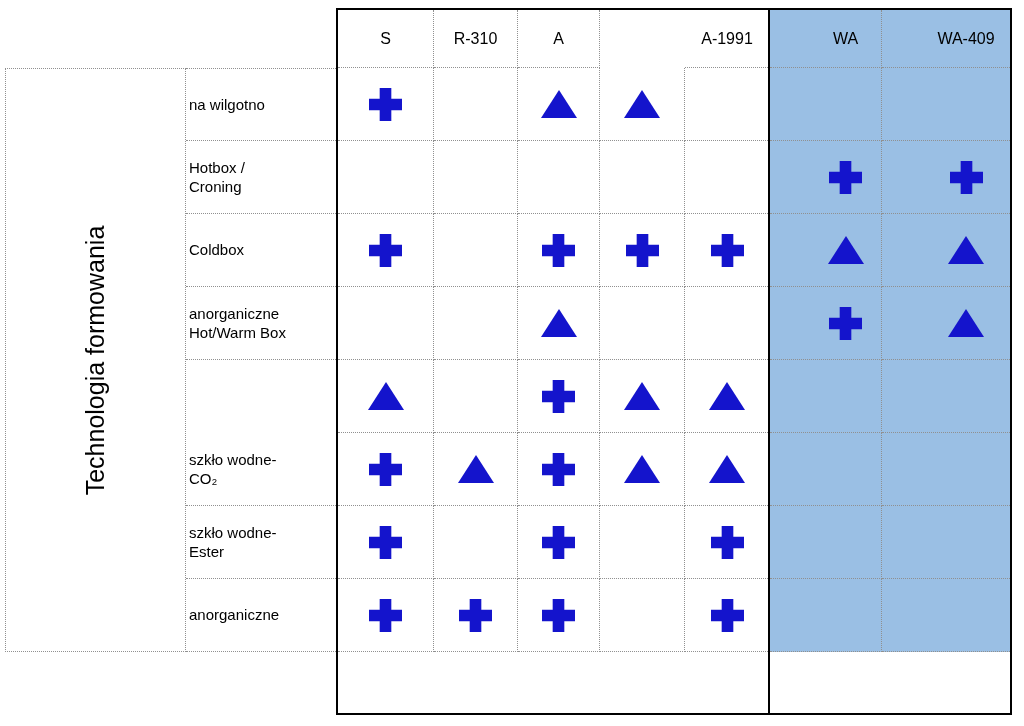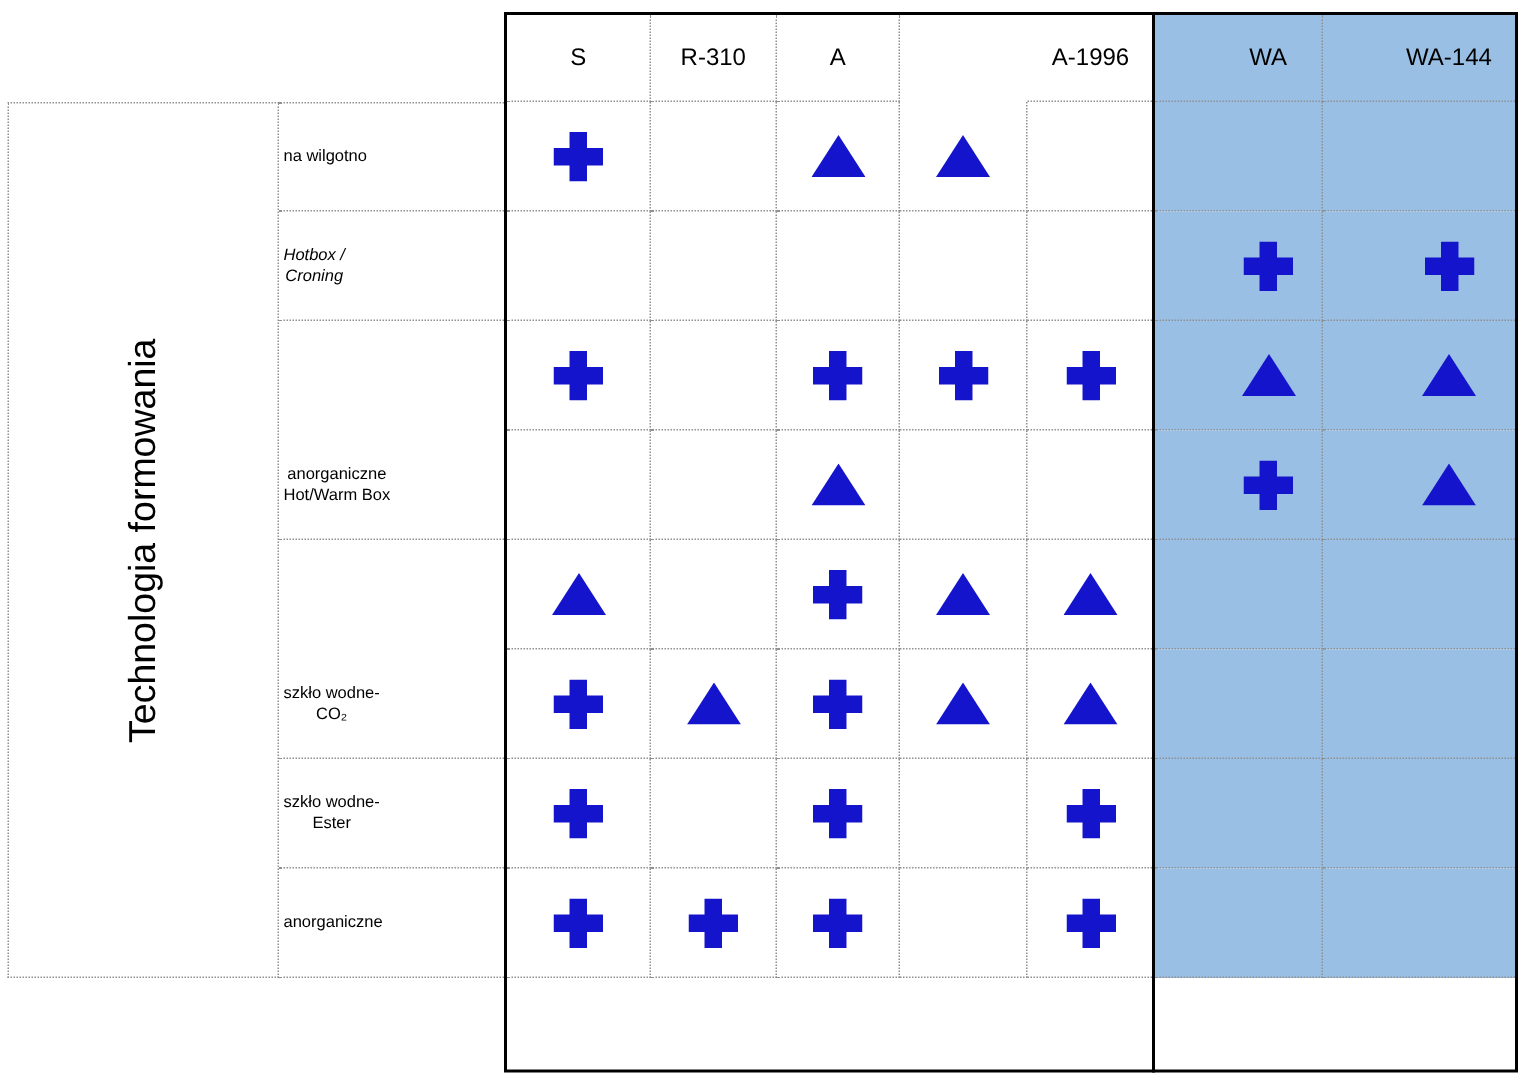--- a/index.html
+++ b/index.html
@@ -15,22 +15,22 @@
     grid-template-rows:58px 73px 73px 73px 73px 73px 73px 73px 73px 61px;
   }
   .c { box-sizing:border-box; display:flex; align-items:center; justify-content:center; }
   .dr { border-right:1px dotted var(--gridline,#909090); }
   .dl { border-left:1px dotted var(--gridline,#909090); }
   .dt { border-top:1px dotted var(--gridline,#909090); }
   .db { border-bottom:1px dotted var(--gridline,#909090); }
   .blue { background:var(--hl-bg,#9ABFE4);padding-left:40px; }
   .hdr { font-size:16px; }
   .rowlabel {
-    justify-content:flex-start; text-align:center;
-    padding:2px 5px 2px 3px; font-size:11px; line-height:1.28;
+    justify-content:flex-start; text-align:left;
+    padding:2px 5px 2px 3px; font-size:15px; line-height:1.28;
   }
   .vbox { grid-column:1; grid-row:2 / span 8; overflow:visible; }
   .vlabel {
     display:inline-block; transform:rotate(-90deg); transform-origin:center;
     white-space:nowrap; font-size:25px;
   }
   .footer-note { font-size:15px; line-height:1.3; text-align:center; }
   .sym { color:var(--sym-color,#1414CC); display:block; }
   .outline { position:absolute; box-sizing:border-box; pointer-events:none; }
   #main-outline { left:336px; top:8px; width:676px; height:707px; border:2px solid var(--table-border,#000); }
@@ -41,59 +41,60 @@
 
 <div class="stage">
   <div id="matrix">
     <div class="c vbox dt dr db dl">
       <span class="vlabel">Technologia formowania</span>
     </div>
 
   <div class="c hdr db dr" style="grid-area: 1 / 3;">S</div>
       <div class="c hdr db dr" style="grid-area: 1 / 4;">R-310</div>
       <div class="c hdr db dr" style="grid-area: 1 / 5;">A</div>
-      <div class="c hdr db dr" style="grid-area: 1 / 7;">A-1996</div>
+      <div class="c hdr db dr" style="grid-area: 1 / 7;">A-1991</div>
       <div class="c hdr db dr blue" style="grid-area: 1 / 8;">WA</div>
-      <div class="c hdr db blue" style="grid-area: 1 / 9;">WA-144</div>
+      <div class="c hdr db blue" style="grid-area: 1 / 9;">WA-409</div>
       <div class="c rowlabel db dt" style="grid-area: 2 / 2;">na wilgotno</div>
       <div class="c db dr" style="grid-area: 2 / 3;">
         <svg class="sym" width="33" height="33" viewBox="0 0 34 34">
           <path fill="currentColor" d="M11 0h12v11h11v12H23v11H11V23H0V11h11z"></path>
         </svg>
       </div>
       <div class="c db dr" style="grid-area: 2 / 4;"></div>
       <div class="c db dr" style="grid-area: 2 / 5;">
         <svg class="sym" width="36" height="28" viewBox="0 0 36 28">
           <path fill="currentColor" d="M18 0 36 28H0z"></path>
         </svg>
       </div>
       <div class="c db dr" style="grid-area: 2 / 6;">
         <svg class="sym" width="36" height="28" viewBox="0 0 36 28">
           <path fill="currentColor" d="M18 0 36 28H0z"></path>
         </svg>
       </div>
       <div class="c db dr" style="grid-area: 2 / 7;"></div>
       <div class="c db dr blue" style="grid-area: 2 / 8;"></div>
       <div class="c db blue" style="grid-area: 2 / 9;"></div>
-      <div class="c rowlabel db" style="grid-area: 3 / 2; font-style: italic;">Hotbox /<br>Croning</div>
+      <div class="c rowlabel db" style="grid-area: 3 / 2;">Hotbox /<br>Croning</div>
       <div class="c db dr" style="grid-area: 3 / 3;"></div>
       <div class="c db dr" style="grid-area: 3 / 4;"></div>
       <div class="c db dr" style="grid-area: 3 / 5;"></div>
       <div class="c db dr" style="grid-area: 3 / 6;"></div>
       <div class="c db dr" style="grid-area: 3 / 7;"></div>
       <div class="c db dr blue" style="grid-area: 3 / 8;">
         <svg class="sym" width="33" height="33" viewBox="0 0 34 34">
           <path fill="currentColor" d="M11 0h12v11h11v12H23v11H11V23H0V11h11z"></path>
         </svg>
       </div>
       <div class="c db blue" style="grid-area: 3 / 9;">
         <svg class="sym" width="33" height="33" viewBox="0 0 34 34">
           <path fill="currentColor" d="M11 0h12v11h11v12H23v11H11V23H0V11h11z"></path>
         </svg>
       </div>
+      <div class="c rowlabel db" style="grid-area: 4 / 2;">Coldbox</div>
       <div class="c db dr" style="grid-area: 4 / 3;">
         <svg class="sym" width="33" height="33" viewBox="0 0 34 34">
           <path fill="currentColor" d="M11 0h12v11h11v12H23v11H11V23H0V11h11z"></path>
         </svg>
       </div>
       <div class="c db dr" style="grid-area: 4 / 4;"></div>
       <div class="c db dr" style="grid-area: 4 / 5;">
         <svg class="sym" width="33" height="33" viewBox="0 0 34 34">
           <path fill="currentColor" d="M11 0h12v11h11v12H23v11H11V23H0V11h11z"></path>
         </svg>

